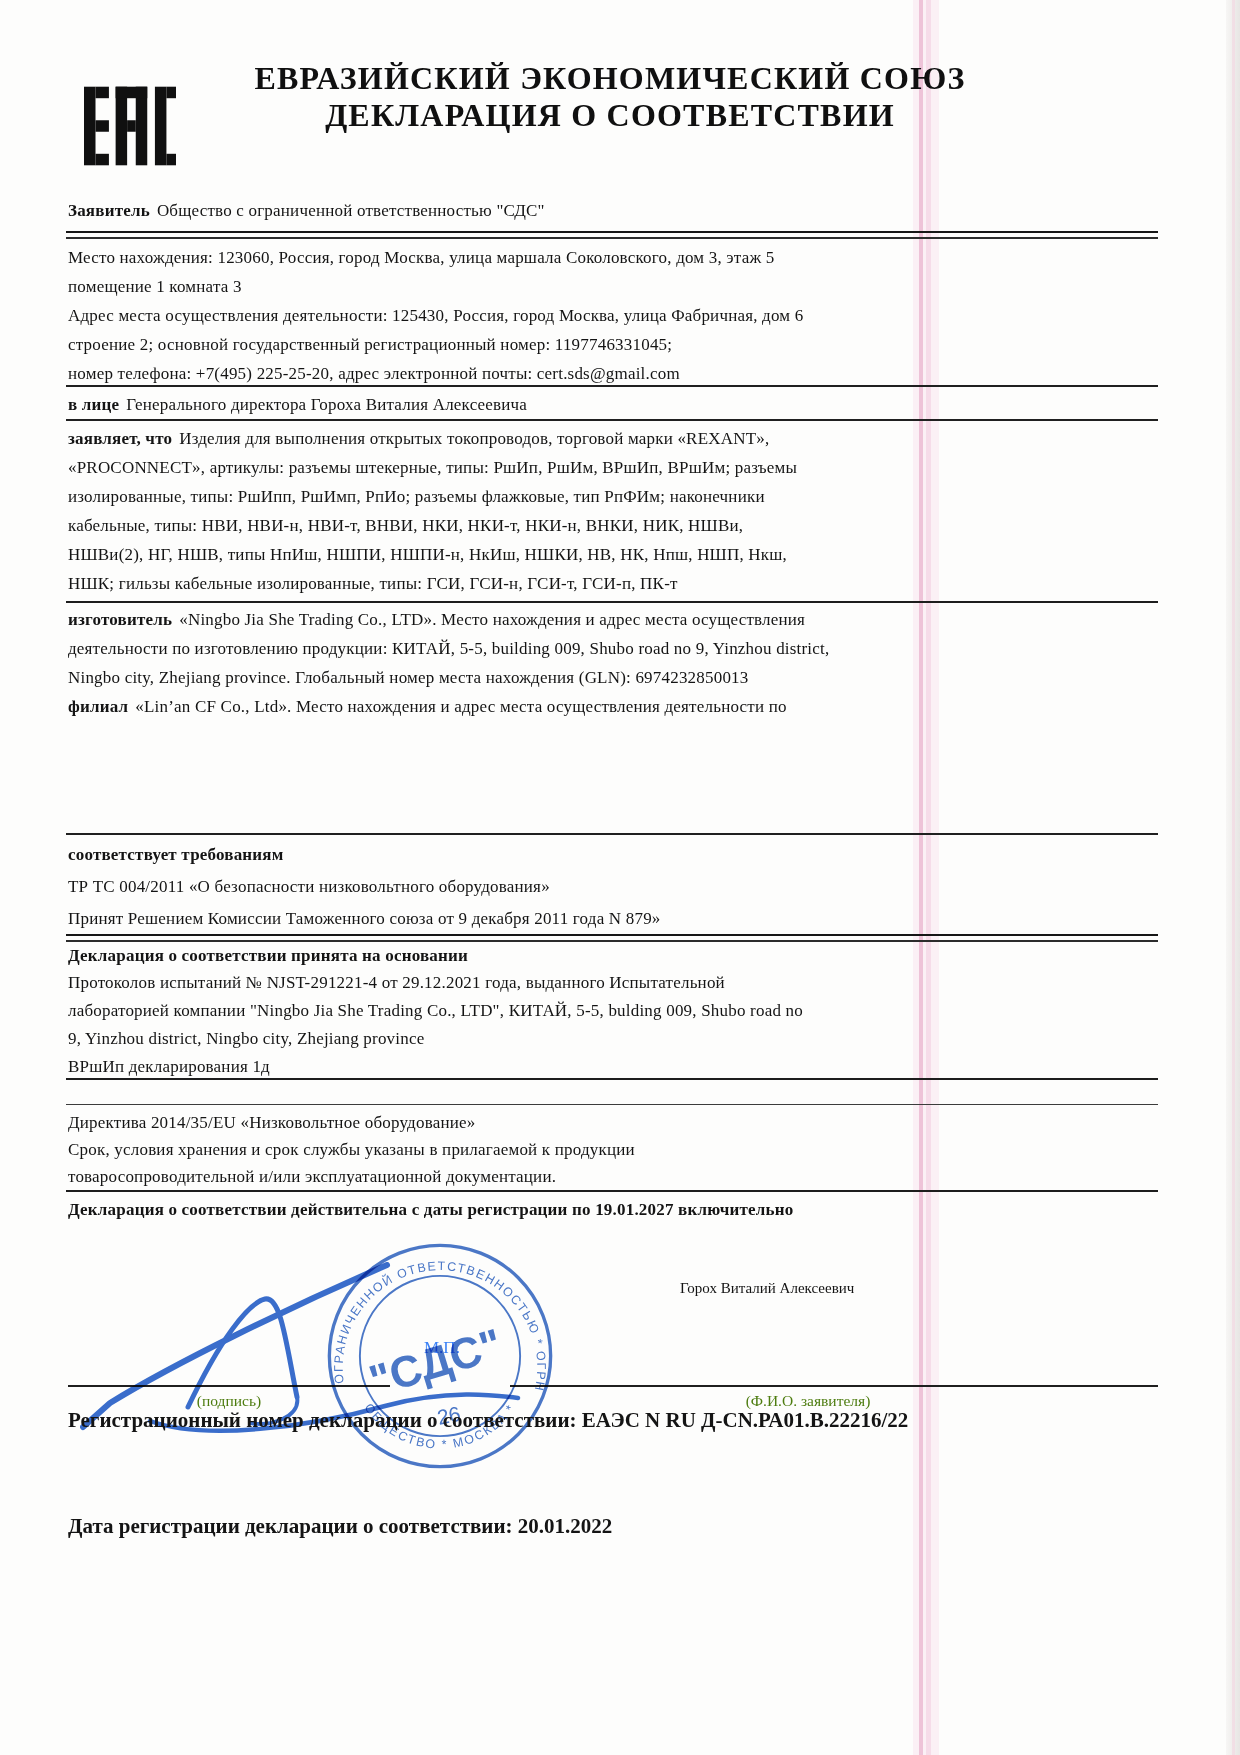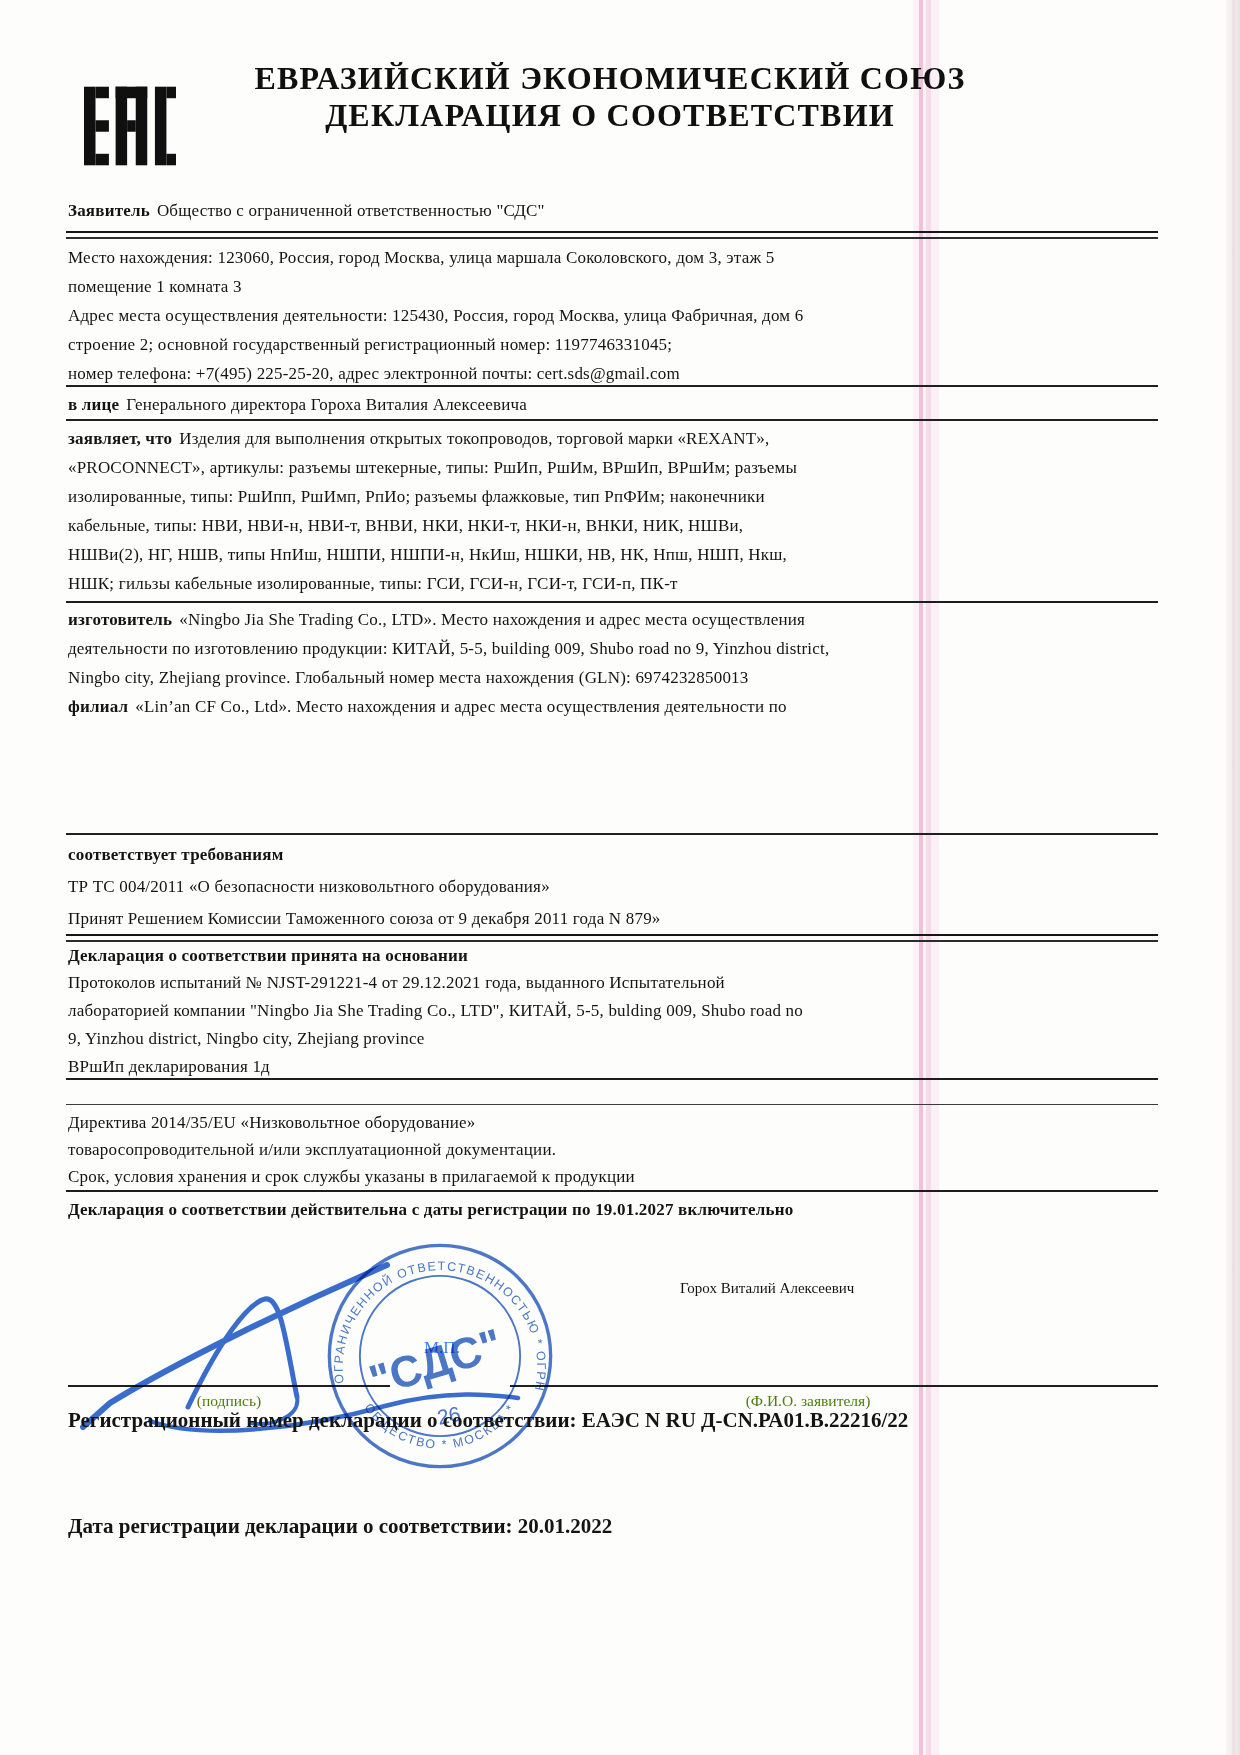--- a/index.html
+++ b/index.html
@@ -133,22 +133,22 @@
       <div class="tline">Протоколов испытаний № NJST-291221-4  от 29.12.2021 года, выданного Испытательной</div>
       <div class="tline">лабораторией компании "Ningbo Jia She Trading Co., LTD", КИТАЙ, 5-5, bulding 009, Shubo road no</div>
       <div class="tline">9, Yinzhou district, Ningbo city, Zhejiang province</div>
       <div class="tline">ВРшИп декларирования 1д</div>
     </div>
   <div class="rule" style="top:1078px"></div>
 
   <div class="rule thin" style="top:1104px"></div>
   <div class="para" style="top:1109px;line-height:27px">
       <div class="tline">Директива 2014/35/EU «Низковольтное оборудование»</div>
+      <div class="tline">Срок, условия хранения и срок службы указаны в прилагаемой к продукции</div>
       <div class="tline">товаросопроводительной и/или эксплуатационной документации.</div>
-      <div class="tline">Срок, условия хранения и срок службы указаны в прилагаемой к продукции</div>
     </div>
   <div class="rule" style="top:1190px"></div>
 
   <div class="para bold-line" style="top:1195px">Декларация о соответствии действительна с даты регистрации по 19.01.2027 включительно</div>
 
   <div class="fio-name">Горох Виталий Алексеевич</div>
   <div class="sig-line left"></div>
   <div class="sig-line right"></div>
   <div class="caption sign">(подпись)</div>
   <div class="caption fio">(Ф.И.О. заявителя)</div>

